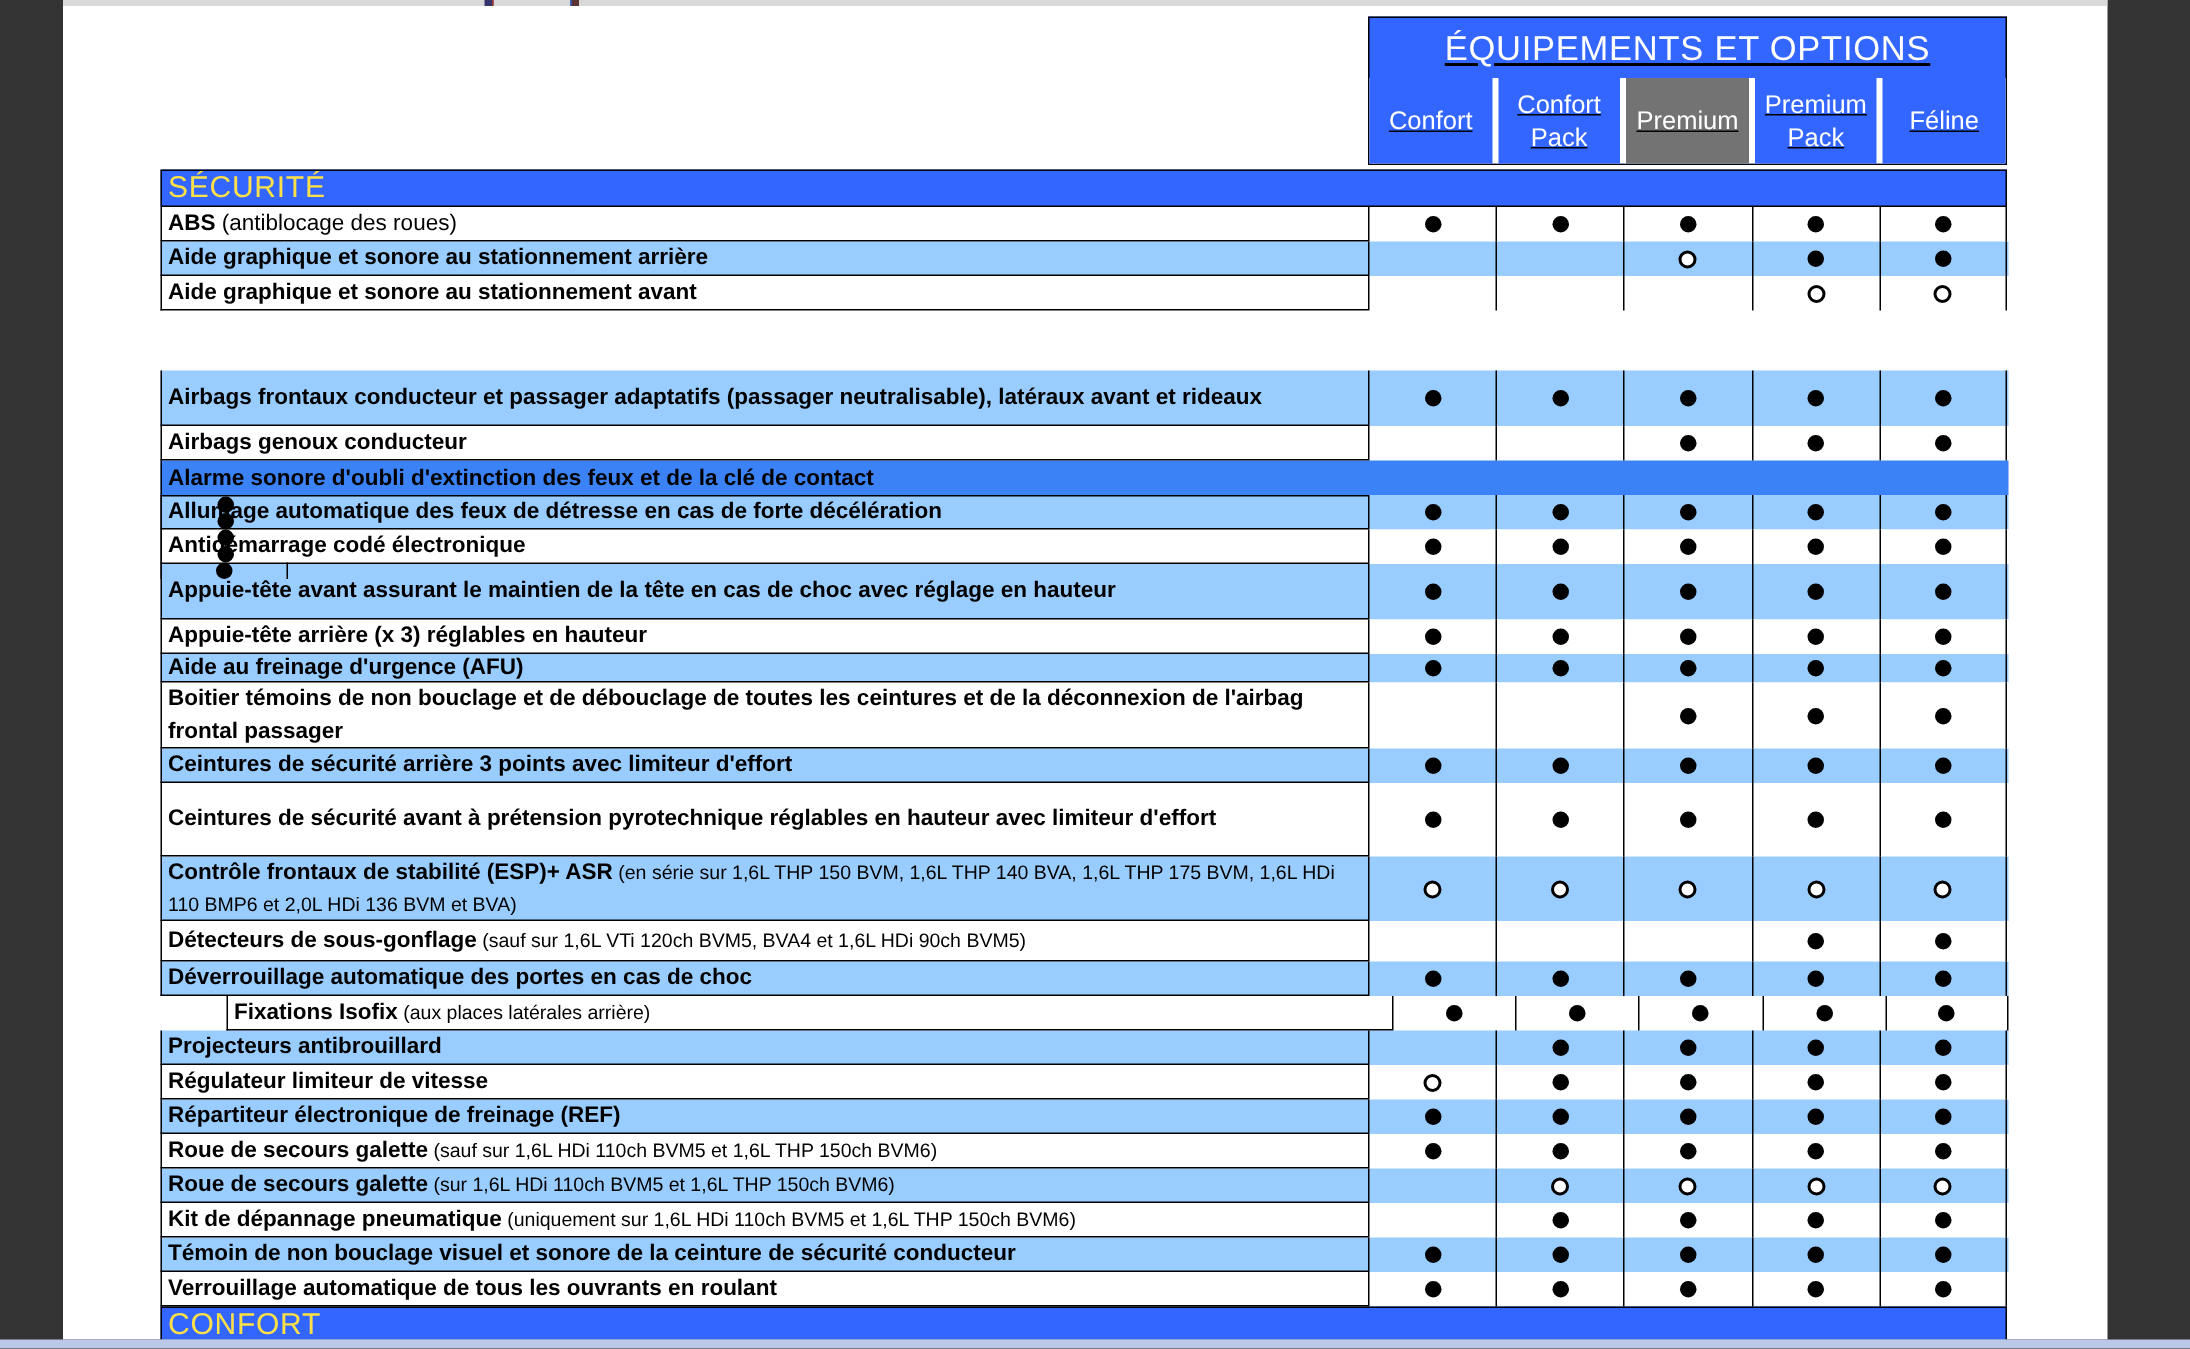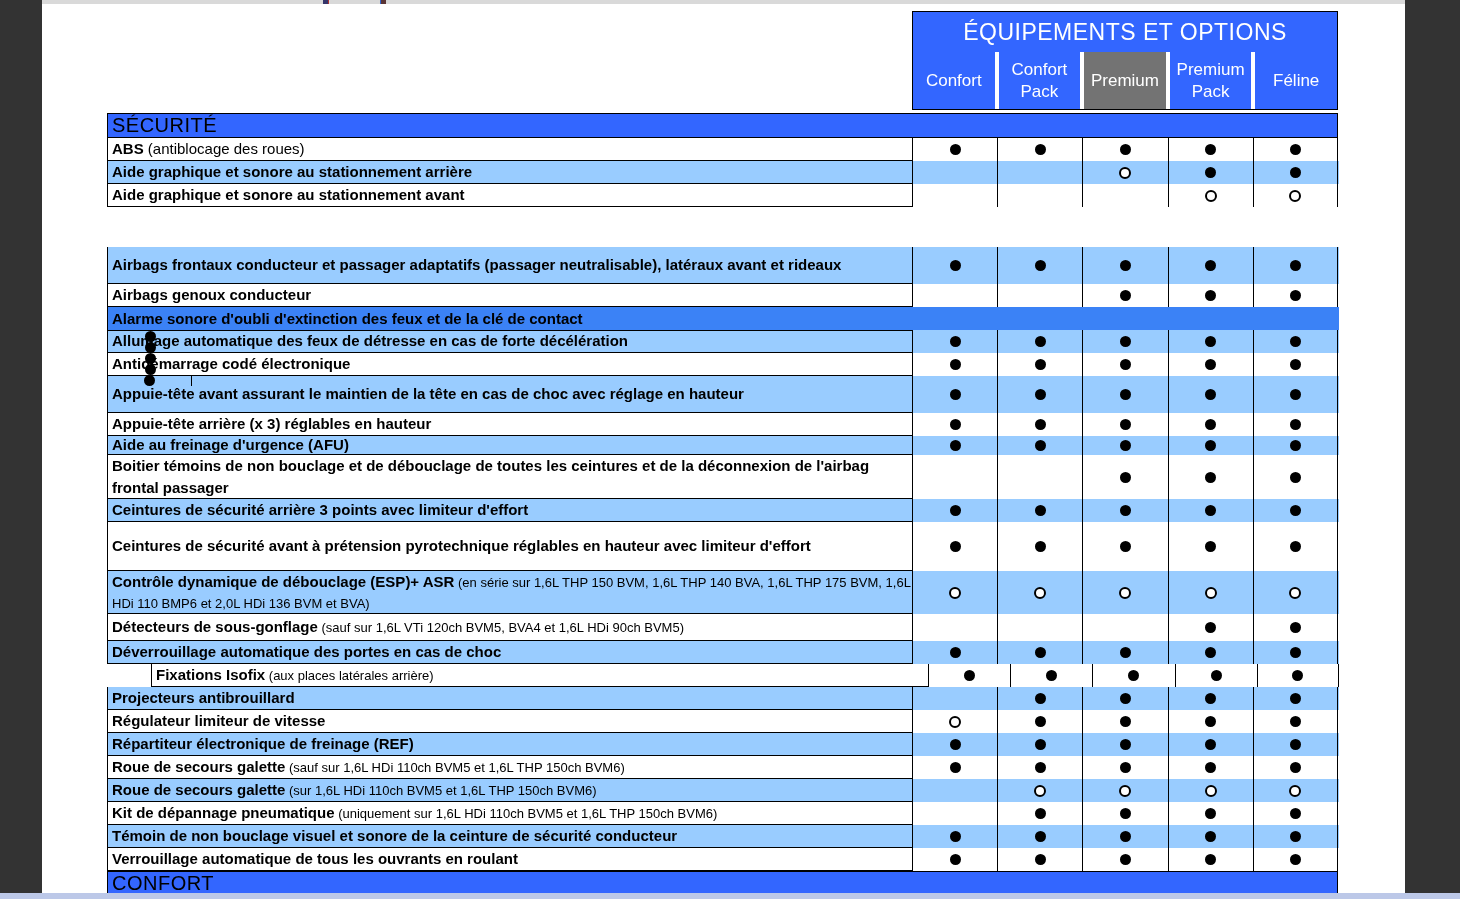--- a/index.html
+++ b/index.html
@@ -13,21 +13,21 @@
   .bottom-strip{position:absolute;left:0;top:893px;width:1460px;height:6px;z-index:30;}
 
   
   .header-block{position:absolute;left:870px;top:11px;width:426px;height:99px;border:1px solid #000;box-sizing:border-box;}
   .header-title{height:40px;display:flex;align-items:center;justify-content:center;color:#fff;font-size:23px;letter-spacing:0.5px;}
   .header-cols{display:flex;gap:4px;background:#ffffff;height:57px;}
   .header-col{flex:1;display:flex;align-items:center;justify-content:center;color:#fff;font-size:17px;text-align:center;line-height:1.25;}
 
   
   .equip-table{position:absolute;left:65px;top:113px;width:1232px;}
-  .section-band{width:1231px;height:25px;box-sizing:border-box;border:1px solid #000;color:#000000;
+  .section-band{width:1231px;height:25px;box-sizing:border-box;border:1px solid #000;color:#fde047;
     font-size:20px;display:flex;align-items:center;padding-left:4px;letter-spacing:0.5px;}
   .row{display:flex;}
   .feat{width:805px;box-sizing:border-box;border-left:1px solid #000;border-bottom:1px solid #000;
     display:flex;align-items:center;padding:1px 1px 1px 4px;color:#000;}
   .ft{line-height:1.32;}
   .lbl{font-weight:bold;font-size:15px;}
   .note{font-weight:normal;font-size:13px;}
   .note.big{font-size:15px;}
   .dotcell{width:85.2px;box-sizing:border-box;border-left:1px solid #000;display:flex;align-items:center;justify-content:center;}
   .dotcell:last-child{border-right:1px solid #000;}
@@ -37,21 +37,21 @@
 </head>
 <body>
 
 <div class="stage" style="background: rgb(51, 51, 51);">
   <div class="page">
     <div class="top-strip" style="background: rgb(217, 217, 217);">
       <span class="speck speck1"></span>
       <span class="speck speck2"></span>
     </div>
 
-    <div class="header-block accent-bg" style="background: rgb(51, 102, 255);">
+    <div class="header-block accent-bg" style="background: rgb(51, 102, 255); text-decoration: underline;">
       <div class="header-title">ÉQUIPEMENTS ET OPTIONS</div>
       <div class="header-cols">
           <div class="header-col" style="background: rgb(51, 102, 255);">Confort</div>
           <div class="header-col" style="background: rgb(51, 102, 255);">Confort Pack</div>
           <div class="header-col" style="background: #737373;">Premium</div>
           <div class="header-col" style="background: rgb(51, 102, 255);">Premium Pack</div>
           <div class="header-col" style="background: rgb(51, 102, 255);">Féline</div>
         </div>
     </div>
 
@@ -314,21 +314,21 @@
           </div>
           <div class="dotcell">
             <span class="dot"></span>
           </div>
           <div class="dotcell">
             <span class="dot"></span>
           </div>
         </div>
         <div class="row" style="background: rgb(153, 204, 255); height: 43px;">
           <div class="feat">
-            <span class="ft"><span class="lbl">Contrôle dynamique de débouclage (ESP)+ ASR</span><span class="note"> (en série sur 1,6L THP 150 BVM, 1,6L THP 140 BVA, 1,6L THP 175 BVM, 1,6L HDi 110 BMP6 et 2,0L HDi 136 BVM et BVA)</span></span>
+            <span class="ft"><span class="lbl">Contrôle frontaux de stabilité (ESP)+ ASR</span><span class="note"> (en série sur 1,6L THP 150 BVM, 1,6L THP 140 BVA, 1,6L THP 175 BVM, 1,6L HDi 110 BMP6 et 2,0L HDi 136 BVM et BVA)</span></span>
           </div>
           <div class="dotcell">
             <span class="ring"></span>
           </div>
           <div class="dotcell">
             <span class="ring"></span>
           </div>
           <div class="dotcell">
             <span class="ring"></span>
           </div>

